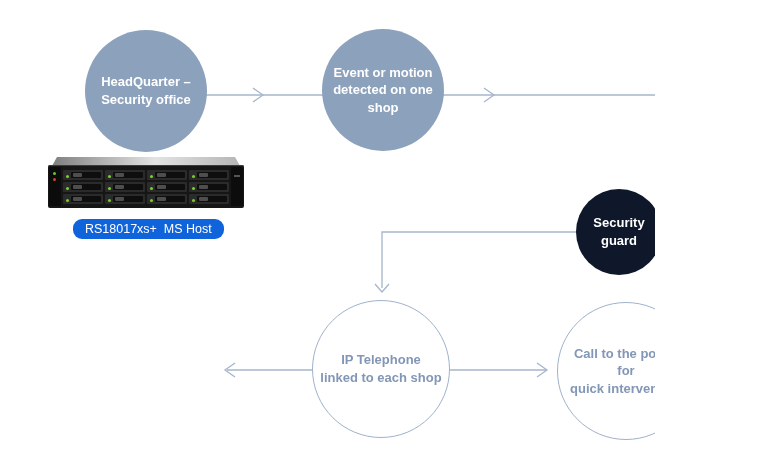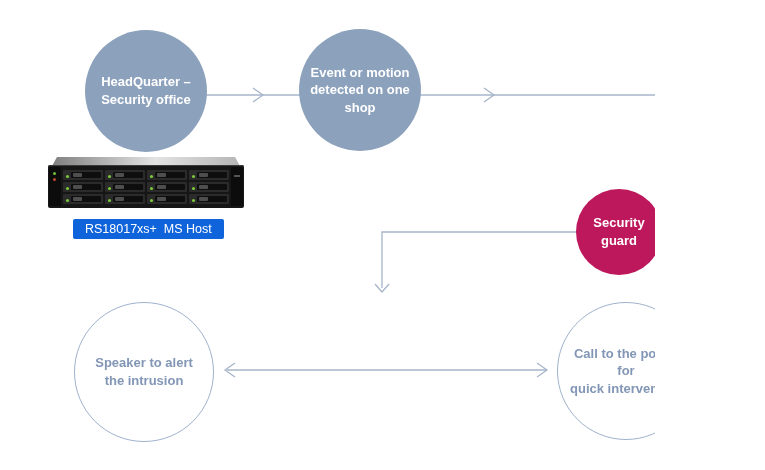--- a/index.html
+++ b/index.html
@@ -12,25 +12,25 @@
   .connectors path { fill:none; stroke:#A6B5CA; stroke-width:1.3; }
 
   
   .node {
     position:absolute; z-index:1; border-radius:50%;
     display:flex; align-items:center; justify-content:center;
     text-align:center; font-weight:bold; font-size:13px; line-height:1.35;
   }
   .node .label { white-space:pre-line; display:block; padding:0 6px; }
   .node.gray   { background:#8CA1BC; color:#ffffff; }
-  .node.blue   { background:#be185d; color:#ffffff; }
+  .node.blue   { background:#0f172a; color:#ffffff; }
   .node.outline{ background:#ffffff; border:1px solid #9FB2CB; color:#8296B5; }
 
   #node-headquarter { left:85px;  top:30px;  width:122px; height:122px; }
-  #node-event       { left:299px; top:29px;  width:122px; height:122px; }
+  #node-event       { left:322px; top:29px;  width:122px; height:122px; }
   #node-alert       { left:554px; top:28px;  width:122px; height:122px; }
   #node-guard       { left:576px; top:189px; width:86px;  height:86px;  font-size:13px; }
   #node-speaker     { left:74px;  top:302px; width:138px; height:138px; }
   #node-telephone   { left:312px; top:300px; width:136px; height:136px; }
   #node-police      { left:557px; top:302px; width:136px; height:136px;justify-content:center; }
 
   
   .server { position:absolute; left:48px; top:157px; width:196px; height:51px; z-index:1; }
   .server-top {
     position:absolute; left:4px; right:4px; top:0; height:9px;
@@ -55,21 +55,21 @@
   }
   .tray { position:relative; background:#2b2b2b; border-radius:1px; overflow:hidden; }
   .tray .slot  { position:absolute; left:8px; top:2px; right:2px; height:6px; background:#0e0e0e; border-radius:1px; }
   .tray .latch { position:absolute; left:10px; top:3px; width:9px; height:4px; background:#4e4e4e; border-radius:1px; }
   .tray .led   { position:absolute; left:3px; bottom:2px; width:3px; height:3px; background:#7CCB3A; border-radius:50%; }
 
   
   .host-pill {
     position:absolute; left:73px; top:219px; z-index:1;
     min-width:140px; height:20px; padding:0 12px; box-sizing:border-box;
-    background:#1064DB; border-radius:2px; color:#ffffff;
+    background:#1064DB; border-radius:9px; color:#ffffff;
     display:flex; align-items:center; 
     font-size:12.5px; white-space:pre;
   }
 </style>
 </head>
 <body>
 
 <div class="canvas">
 
   <svg class="connectors" width="765" height="470" viewBox="0 0 765 470">
@@ -100,25 +100,25 @@
 detected on one
 shop</span>
   </div>
 
 
   <div class="node blue" id="node-guard">
     <span class="label">Security
 guard</span>
   </div>
 
-  <div class="node outline" id="node-speaker">
-    <span class="label">Speaker to alert
-the intrusion</span>
-  </div>
-
+
+  <div class="node outline" id="node-telephone">
+    <span class="label">IP Telephone
+linked to each shop</span>
+  </div>
 
   <div class="node outline" id="node-police">
     <span class="label">Call to the police for
 quick intervention</span>
   </div>
 
   <div class="server">
     <div class="server-top"></div>
     <div class="server-body">
       <div class="ear left">

